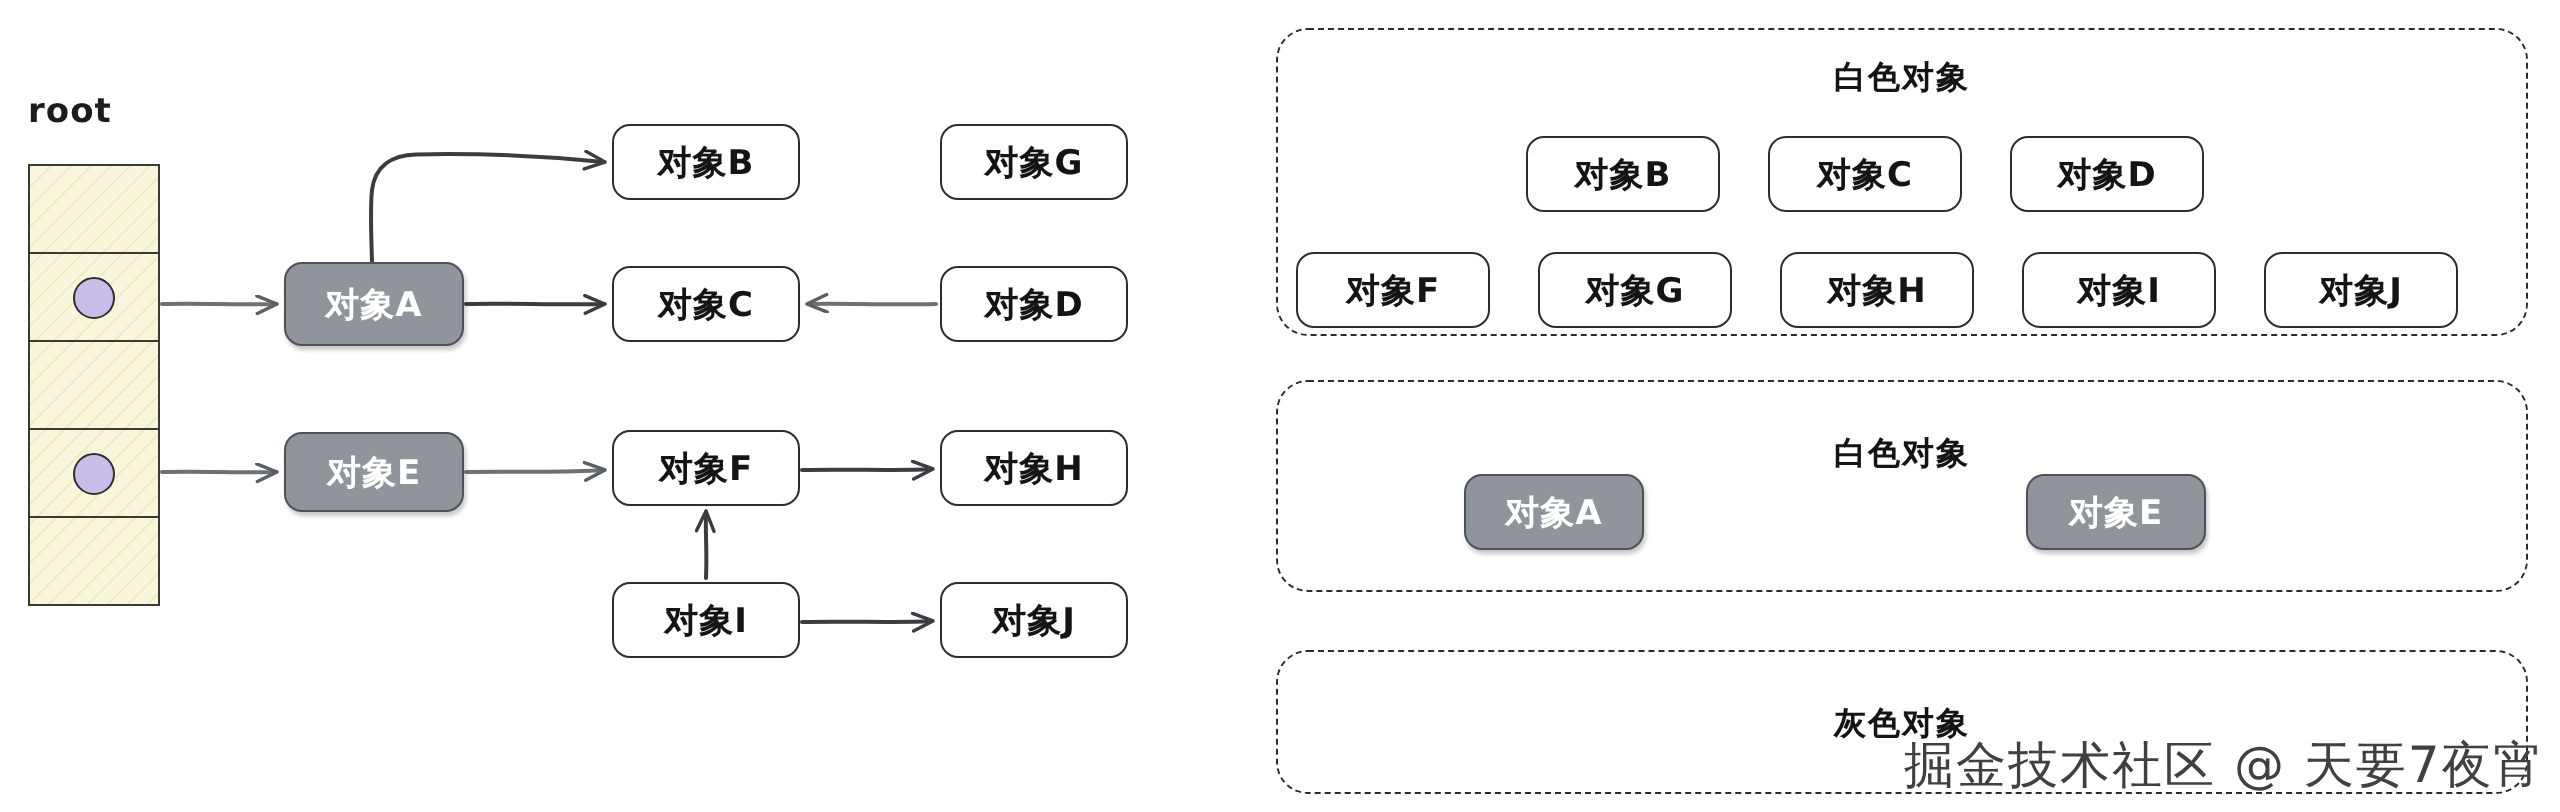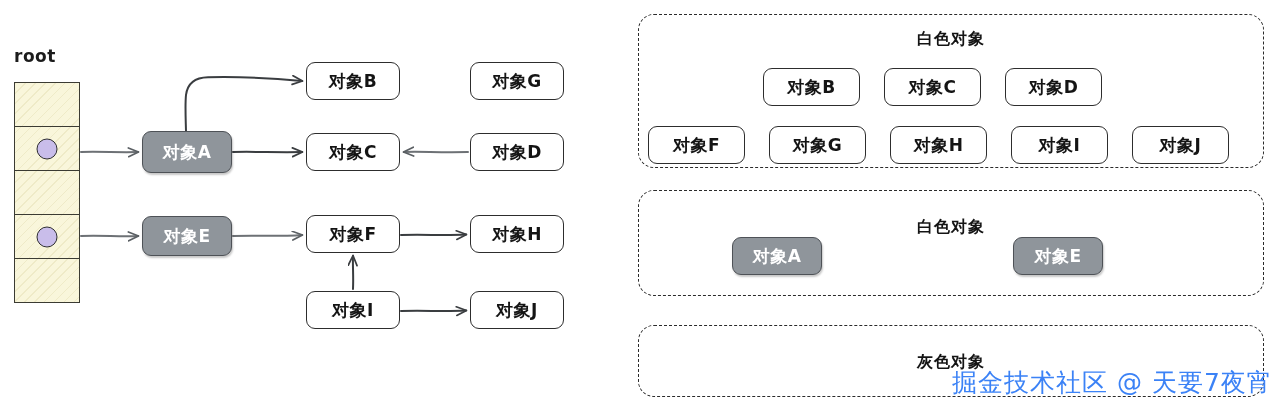--- a/index.html
+++ b/index.html
@@ -183,21 +183,21 @@
   }
   #gray-row .chip { width: 90px; }
   #gray-row .spacer { width: 191px; }
 
   
   .watermark {
     position: absolute;
     left: 952px;
     top: 366px;
     font-size: 25px;
-    color: #3b82f6;
+    color: #404040;
     white-space: nowrap;
     letter-spacing: 1px;
     font-family: "DejaVu Sans", "Liberation Sans", sans-serif;
   }
 </style>
 </head>
 <body>
 
 <div id="canvas">
 

